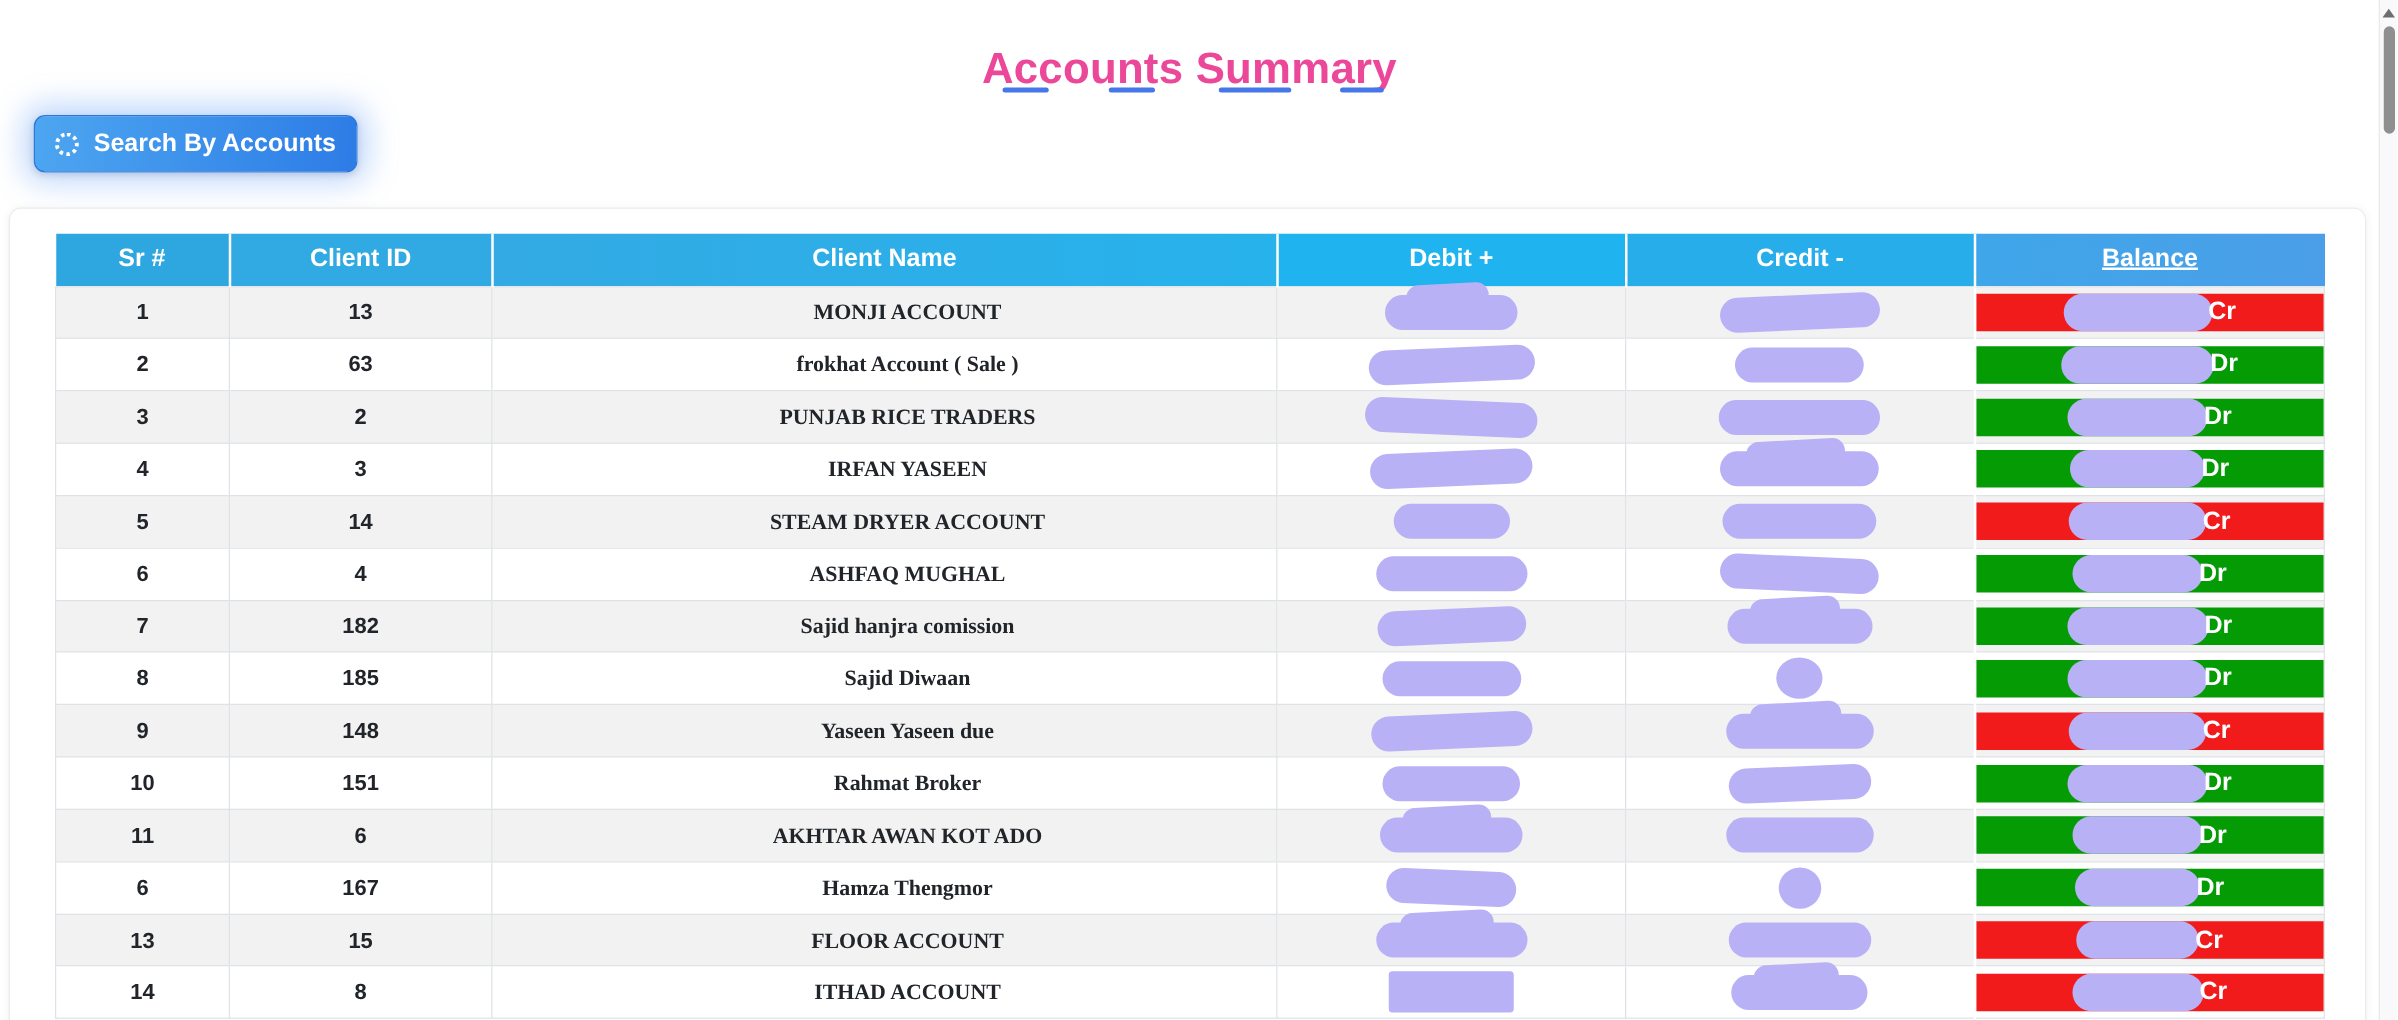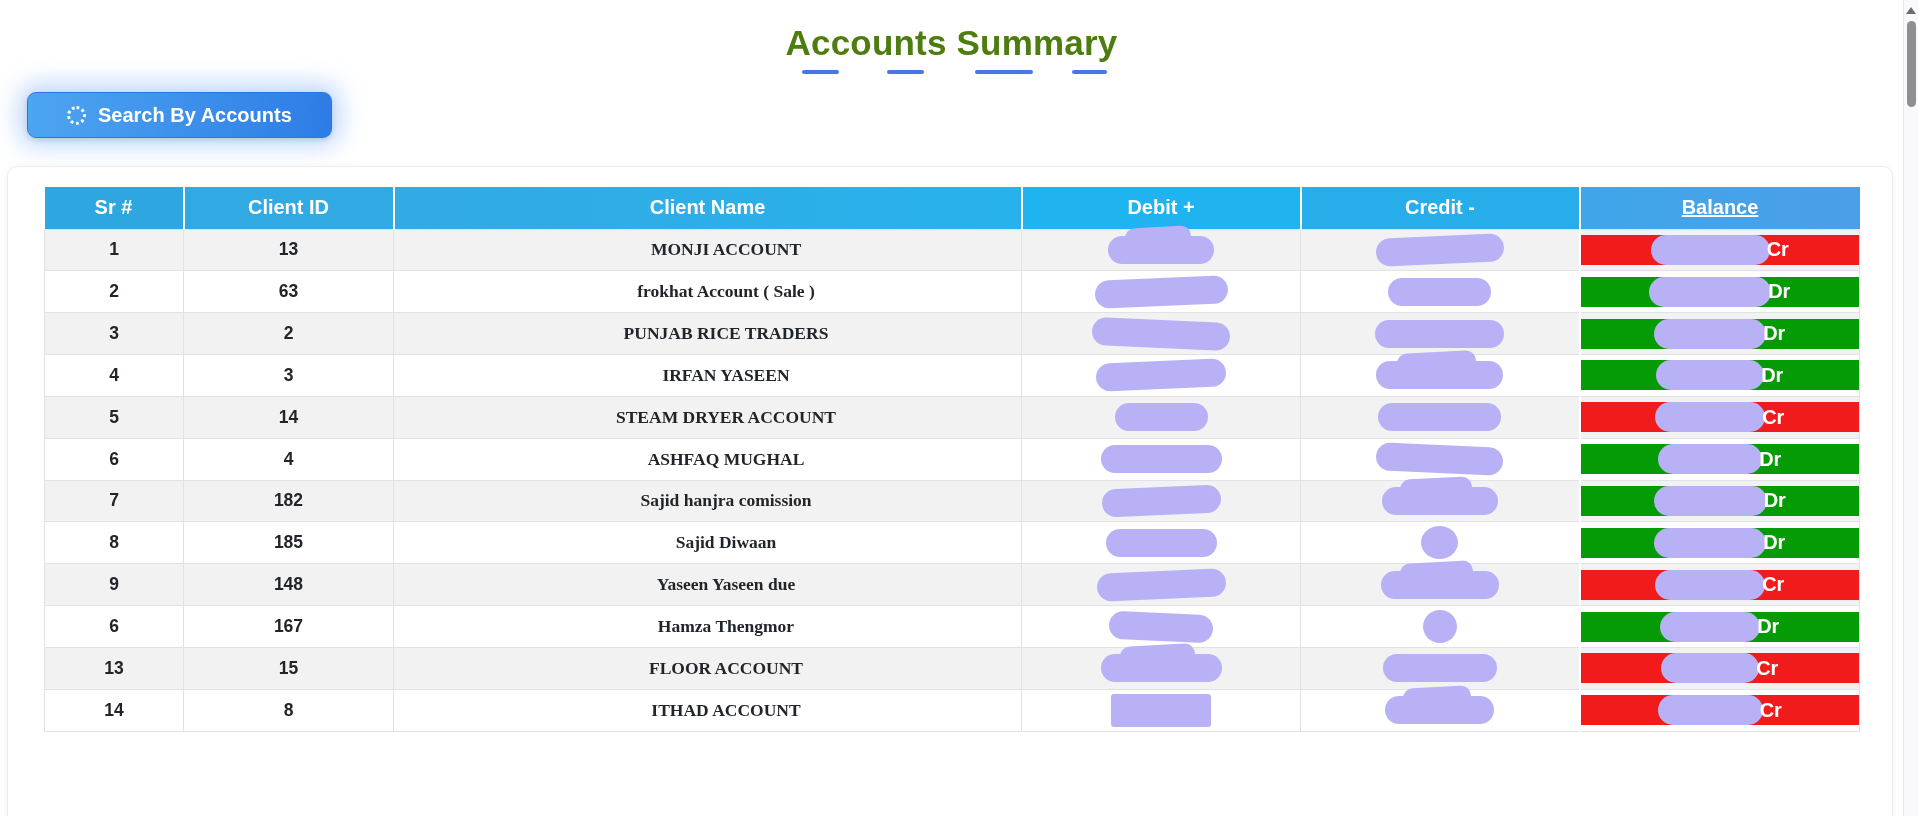--- a/index.html
+++ b/index.html
@@ -12,35 +12,35 @@
   *{box-sizing:border-box;}
   html,body{margin:0;padding:0;}
   body{
     width:1918px;height:816px;position:relative;overflow:hidden;
     background:#ffffff;
     font-family:"Liberation Sans",sans-serif;
     color:#212529;
   }
   
   .page-title{
-    position:absolute;top:0;left:0;width:1903px;
-    text-align:center;font-size:35px;font-weight:700;color:#4d7c0f;
+    position:absolute;top:12px;left:0;width:1903px;
+    text-align:center;font-size:35px;font-weight:700;color:#ec4899;
     letter-spacing:0.2px;
   }
   .underline-marks div{
     position:absolute;top:70px;height:4px;border-radius:2px;
     background:var(--underline-blue);
   }
   .underline-marks div:nth-child(1){left:802px;width:37px;}
   .underline-marks div:nth-child(2){left:887px;width:37px;}
   .underline-marks div:nth-child(3){left:975px;width:58px;}
   .underline-marks div:nth-child(4){left:1072px;width:35px;}
   
   .search-btn{
-    position:absolute;left:27px;top:92px;height:46px;padding:0 39px;
+    position:absolute;left:27px;top:92px;height:46px;padding:0 16px;
     display:inline-flex;align-items:center;gap:12px;
     background:linear-gradient(95deg,#4da6f0 0%,#2d7ce6 100%);
     border:1px solid #2b77dd;border-radius:9px;
     color:#ffffff;font-size:20px;font-weight:700;cursor:pointer;
     box-shadow:0 0 24px 8px rgba(96,156,246,0.40),0 2px 5px rgba(0,0,0,0.15);
     font-family:"Liberation Sans",sans-serif;
   }
   .spinner{
     width:19px;height:19px;border-radius:50%;
     border:3px dotted #ffffff;display:inline-block;
@@ -336,20 +336,62 @@
             </div>
           </td>
           <td class="cell-balance cr">
             <div class="bal-inner">
               <div class="bal-blob" style="width: 110px;"></div>
               <span class="bal-label">Cr</span>
             </div>
           </td>
         </tr>
         <tr>
+          <td class="cell-center">10</td>
+          <td class="cell-center">151</td>
+          <td class="cell-name">Rahmat Broker</td>
+          <td class="cell-blob">
+            <div class="blob-wrap">
+              <div class="blob" style="width: 110px;"></div>
+            </div>
+          </td>
+          <td class="cell-blob">
+            <div class="blob-wrap">
+              <div class="blob up" style="width: 114px;"></div>
+            </div>
+          </td>
+          <td class="cell-balance dr">
+            <div class="bal-inner">
+              <div class="bal-blob" style="width: 112px;"></div>
+              <span class="bal-label">Dr</span>
+            </div>
+          </td>
+        </tr>
+        <tr>
+          <td class="cell-center">11</td>
+          <td class="cell-center">6</td>
+          <td class="cell-name">AKHTAR AWAN KOT ADO</td>
+          <td class="cell-blob">
+            <div class="blob-wrap">
+              <div class="blob lobe" style="width: 114px;"></div>
+            </div>
+          </td>
+          <td class="cell-blob">
+            <div class="blob-wrap">
+              <div class="blob" style="width: 118px;"></div>
+            </div>
+          </td>
+          <td class="cell-balance dr">
+            <div class="bal-inner">
+              <div class="bal-blob" style="width: 104px;"></div>
+              <span class="bal-label">Dr</span>
+            </div>
+          </td>
+        </tr>
+        <tr>
           <td class="cell-center">6</td>
           <td class="cell-center">167</td>
           <td class="cell-name">Hamza Thengmor</td>
           <td class="cell-blob">
             <div class="blob-wrap">
               <div class="blob down" style="width: 104px;"></div>
             </div>
           </td>
           <td class="cell-blob">
             <div class="blob-wrap">

